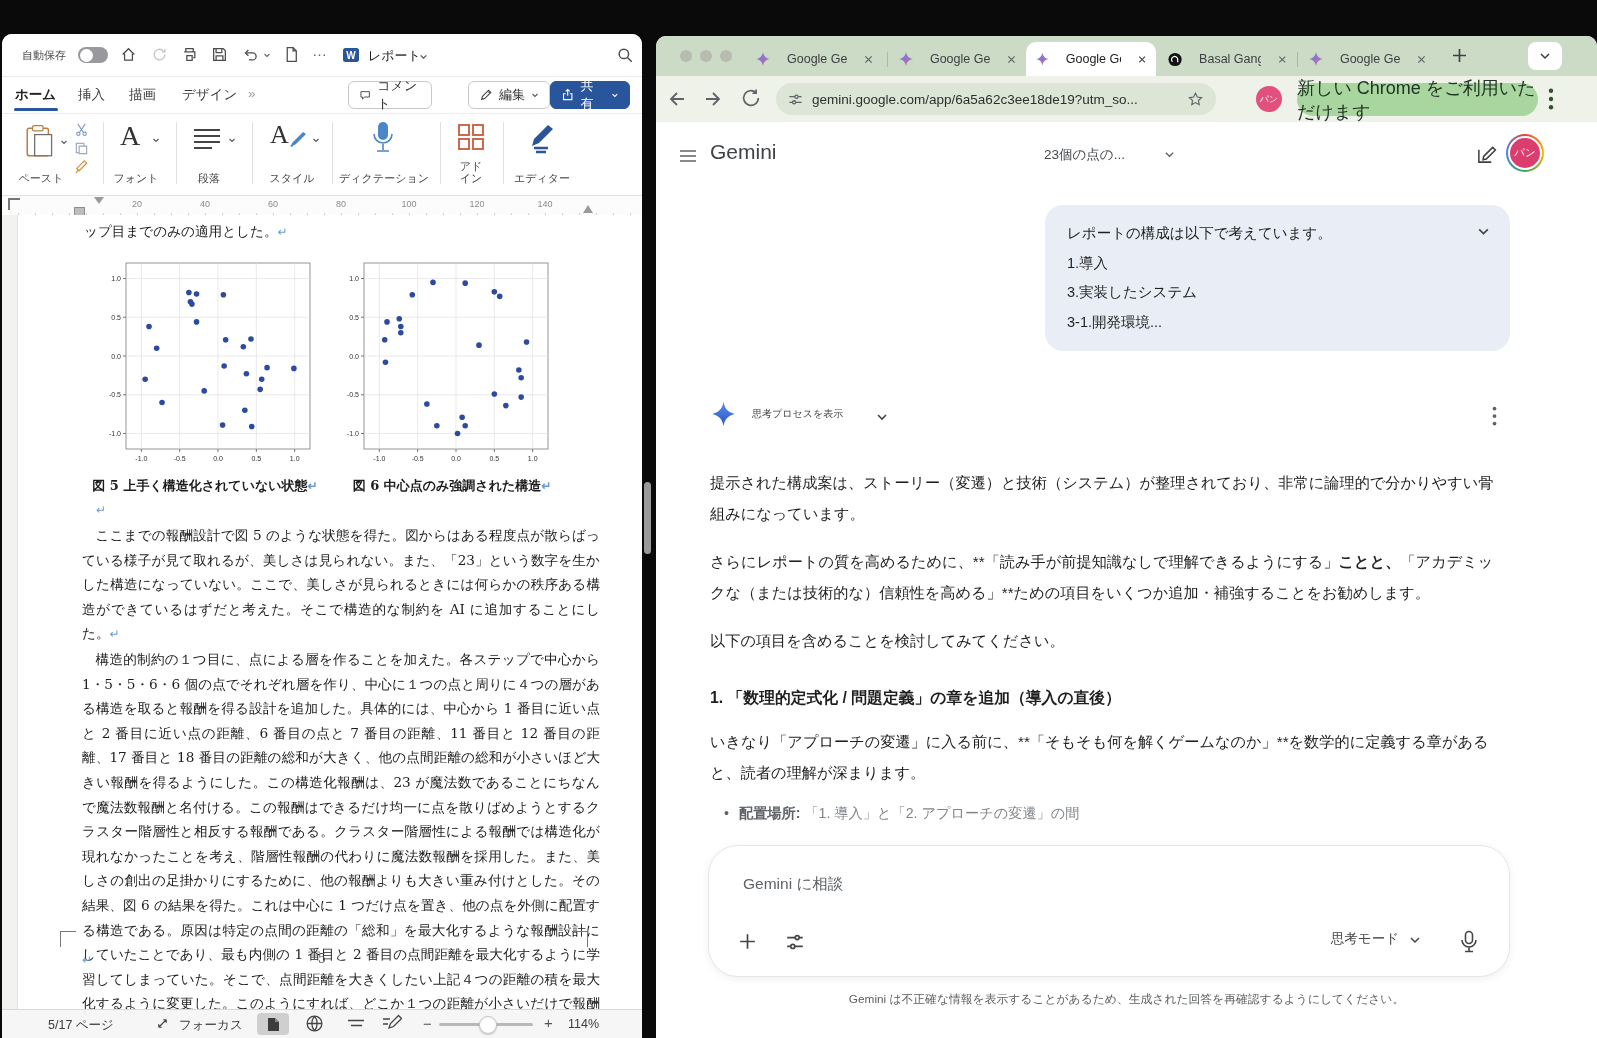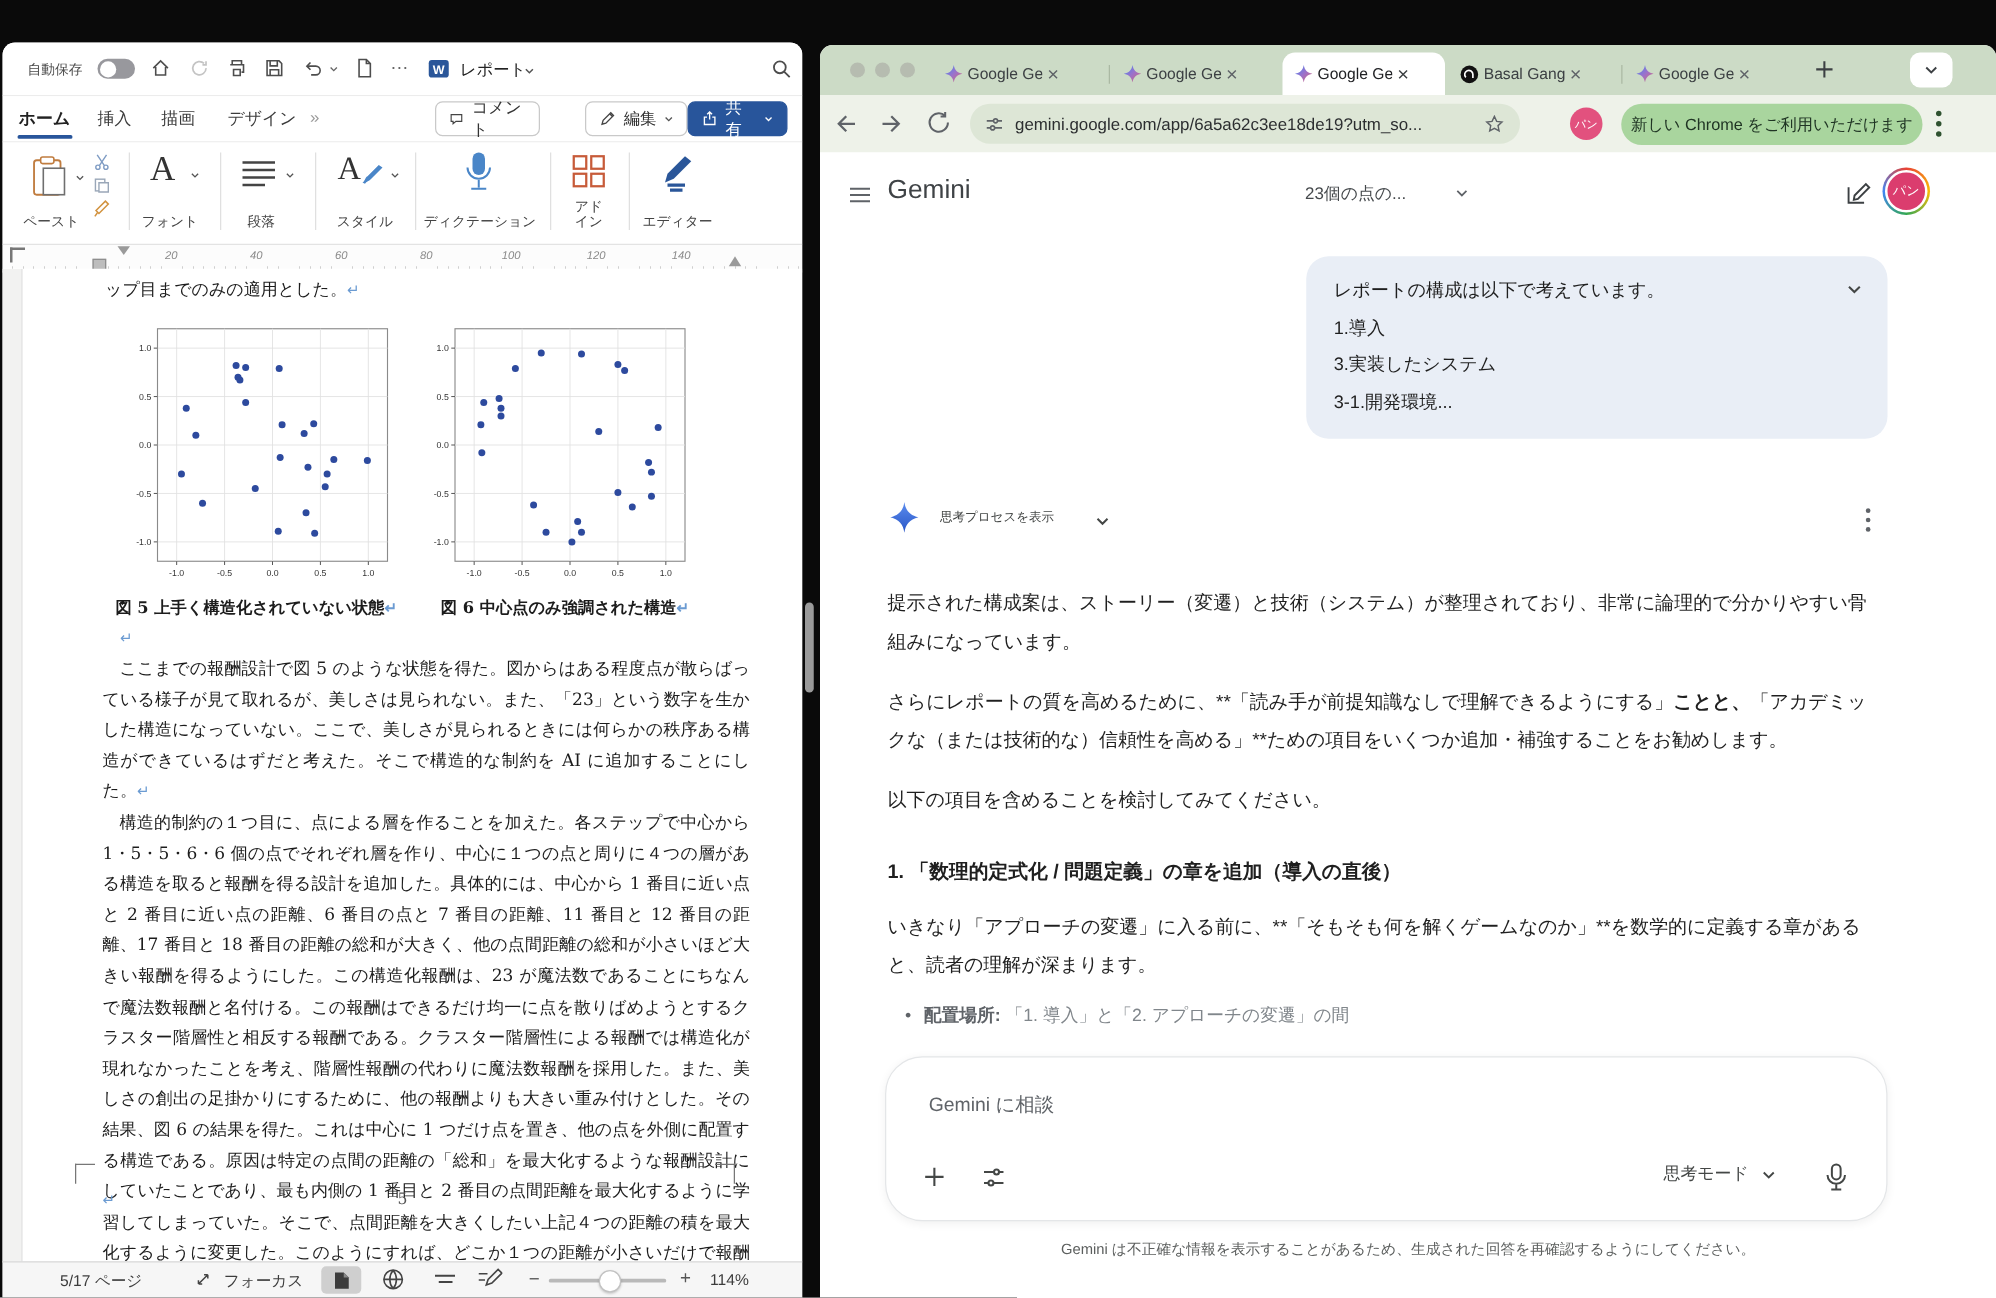--- a/index.html
+++ b/index.html
@@ -19,21 +19,21 @@
   .wtab.active{font-weight:bold;color:#222;}
   .underline{position:absolute;height:3px;background:#28559b;border-radius:2px;top:31px;}
   .pill{position:absolute;top:4px;height:28px;border:1px solid #c9c9c9;border-radius:6px;background:#fff;
         display:flex;align-items:center;gap:6px;padding:0 10px;font-size:13px;color:#333;box-sizing:border-box;}
   .pill.blue{background:#28559b;border-color:#28559b;color:#fff;}
   .ribbon{height:81px;position:relative;background:#fff;border-bottom:1px solid #e3e3e3;}
   .rlabel{font-size:11px;color:#444;text-align:center;position:absolute;line-height:12px;}
   .rdiv{position:absolute;top:8px;height:62px;width:1px;background:#e0e0e0;}
   .ruler{height:21px;position:relative;background:#fcfcfc;border-bottom:1px solid #dcdcdc;
          background-image:repeating-linear-gradient(90deg,transparent 0 7.8px,#cfcfcf 7.8px 8.5px);
-         background-size:100% 4px;background-position:0 100%;background-repeat:no-repeat;font-style:italic;}
+         background-size:100% 4px;background-position:0 100%;background-repeat:no-repeat;}
   .rnum{position:absolute;top:3px;font-size:9px;color:#8a8a8a;transform:translateX(-50%);}
   .docarea{position:absolute;top:181px;left:0;right:0;bottom:28px;background:#fff;overflow:hidden;}
   .leftstrip{position:absolute;left:0;top:0;bottom:0;width:15px;background:#f2f2f1;border-right:1px solid #e4e4e4;}
   .serif{font-family:"DejaVu Serif","Liberation Serif",serif;color:#1c1c1c;}
   .docline{font-size:13.6px;}
   .docbody{font-size:13.6px;line-height:24.6px;text-align:justify;}
   .docbody p{margin:0;text-indent:1em;}
   .pilc{color:#6b9bd2;font-family:"Liberation Sans",sans-serif;font-size:12px;}
   .figcap{font-size:13px;font-weight:600;text-align:center;}
   .cornerL{width:15px;height:15px;border-left:1px solid #777;border-top:1px solid #777;}
@@ -42,31 +42,31 @@
            font-size:12.5px;color:#3c3c3c;}
   .sliderline{position:absolute;top:13px;height:3px;background:#b9b9b9;border-radius:2px;}
   .sknob{position:absolute;top:6px;width:16px;height:16px;border-radius:50%;background:#fff;border:1px solid #c2c2c2;box-shadow:0 1px 2px rgba(0,0,0,.2);}
   
   #divider{left:642px;top:0;width:14px;height:1038px;background:#0a0a0a;}
   #split-scrollbar{left:644px;top:482px;width:7px;height:72px;border-radius:4px;background:#9a9a9a;}
   
   #chrome-win{left:656px;top:36px;width:941px;height:1002px;border-radius:10px 10px 0 0;overflow:hidden;background:#fff;}
   .tabstrip{height:40px;background:#ccdbc6;position:relative;}
   .tlight{position:absolute;top:14px;width:12px;height:12px;border-radius:50%;background:#b6bcb0;}
-  .ctab{position:absolute;top:6px;height:34px;display:flex;align-items:center;gap:4px;padding:0 10px;box-sizing:border-box;
+  .ctab{position:absolute;top:6px;height:34px;display:flex;align-items:center;gap:17px;padding:0 10px;box-sizing:border-box;
         font-size:12.5px;color:#3c4043;overflow:hidden;white-space:nowrap;}
   .ctab.active{background:#fff;border-radius:10px 10px 0 0;color:#202124;}
   .ctab .lbl{overflow:hidden;max-width:76px;}
   .tsep{position:absolute;top:16px;width:1px;height:15px;background:#aab9a3;}
   .ctoolbar{height:46px;background:#eef2e9;position:relative;}
   .urlpill{position:absolute;left:120px;top:7px;width:440px;height:32px;border-radius:16px;background:#dde6d6;
            display:flex;align-items:center;padding:0 12px;box-sizing:border-box;gap:9px;}
   .urltxt{font-size:13.5px;color:#2c2e30;white-space:nowrap;overflow:hidden;flex:1;}
   .greenbtn{position:absolute;left:641px;top:7px;width:241px;height:33px;border-radius:17px;background:#a9d59e;
-            display:flex;align-items:center;justify-content:center;font-size:13px;color:#203524;}
+            display:flex;align-items:center;justify-content:center;font-size:18px;color:#203524;}
   .avatar-s{position:absolute;left:600px;top:10px;width:26px;height:26px;border-radius:50%;background:#e2517e;
             color:#fff;font-size:9px;display:flex;align-items:center;justify-content:center;}
   
   .gheader{position:absolute;left:0;top:86px;right:0;height:72px;background:#fff;}
   .gbrand{font-size:21px;color:#3f4346;}
   .gconv{font-size:13.5px;color:#45494c;}
   .bubble{position:absolute;right:87px;top:169px;width:465px;background:#e9eef6;border-radius:18px;
           padding:14px 22px;box-sizing:border-box;font-size:14.5px;color:#1f1f1f;line-height:29.5px;}
   .sprk-row{position:absolute;left:54px;top:364px;right:90px;height:32px;}
   .sprk-lbl{font-size:10px;color:#444746;}

